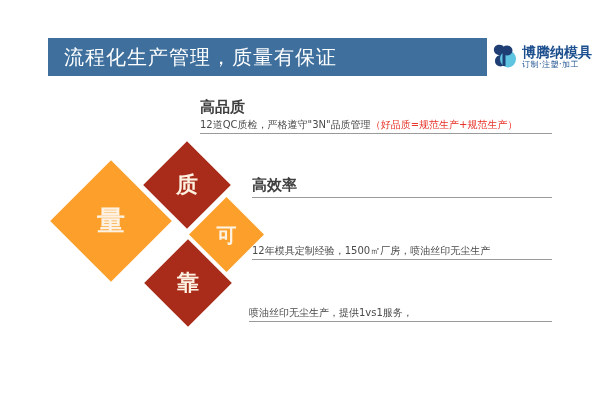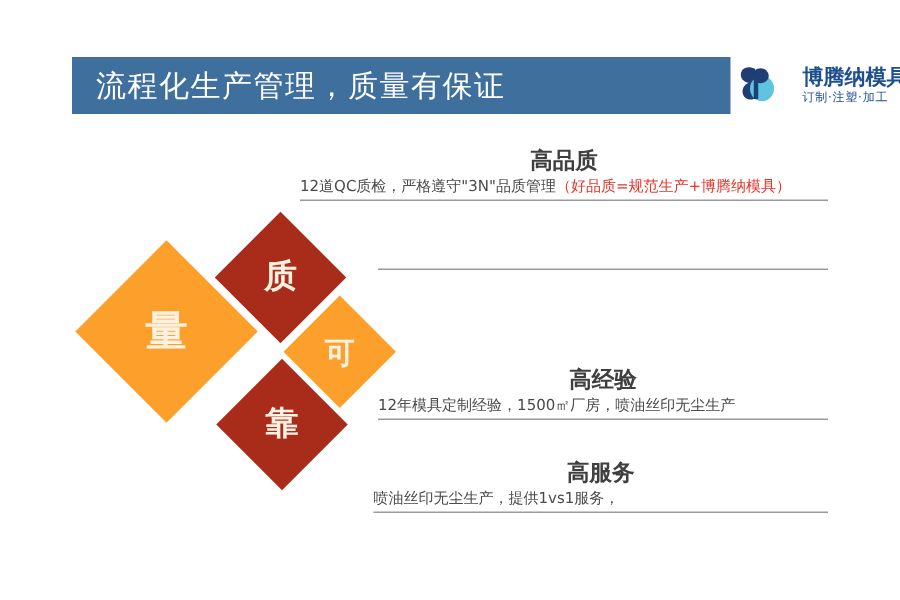--- a/index.html
+++ b/index.html
@@ -47,21 +47,21 @@
 
   
   .logo {
     position: absolute;
     left: 492px;
     top: 38px;
     width: 104px;
     height: 38px;
     display: flex;
     align-items: center;
-    gap: 17px;
+    gap: 4px;
   }
   .logo-mark {
     width: 26px;
     height: 30px;
     flex: 0 0 26px;
     position: relative;
   }
   .logo-text {
     display: flex;
     flex-direction: column;
@@ -138,21 +138,20 @@
   .feature {
     position: absolute;
   }
   .feature-title {
     font-size: 15px;
     font-weight: bold;
     color: #3f3f3f;
     line-height: 1.1;
     white-space: nowrap;
     margin-bottom: 3px;
-    text-align: center;
   }
   .feature-desc {
     font-size: 10px;
     color: #4a4a4a;
     white-space: nowrap;
     line-height: 1.2;
   }
   .feature-desc .accent {
     color: #e8342a;
   }
@@ -207,38 +206,37 @@
   <div class="diamond d-ke">
     <span class="dlabel">可</span>
   </div>
   <div class="diamond d-kao">
     <span class="dlabel">靠</span>
   </div>
 
   <div class="feature f-quality">
     <div class="feature-title">高品质</div>
     <div class="feature-desc">
-      <span>12道QC质检，严格遵守"3N"品质管理</span><span class="accent">（好品质=规范生产+博腾纳模具）</span>
+      <span>12道QC质检，严格遵守"3N"品质管理</span><span class="accent">（好品质=规范生产+规范生产）</span>
     </div>
     <div class="feature-rule"></div>
   </div>
 
   <div class="feature f-efficiency">
+    <div class="feature-title">高效率</div>
     <div class="feature-rule"></div>
   </div>
 
   <div class="feature f-experience">
-    <div class="feature-title">高经验</div>
     <div class="feature-desc">
       <span>12年模具定制经验，1500㎡厂房，喷油丝印无尘生产</span>
     </div>
     <div class="feature-rule"></div>
   </div>
 
   <div class="feature f-service">
-    <div class="feature-title">高服务</div>
     <div class="feature-desc">
       <span>喷油丝印无尘生产，提供1vs1服务，</span>
     </div>
     <div class="feature-rule"></div>
   </div>
 
 </div>
 
 </body></html>

